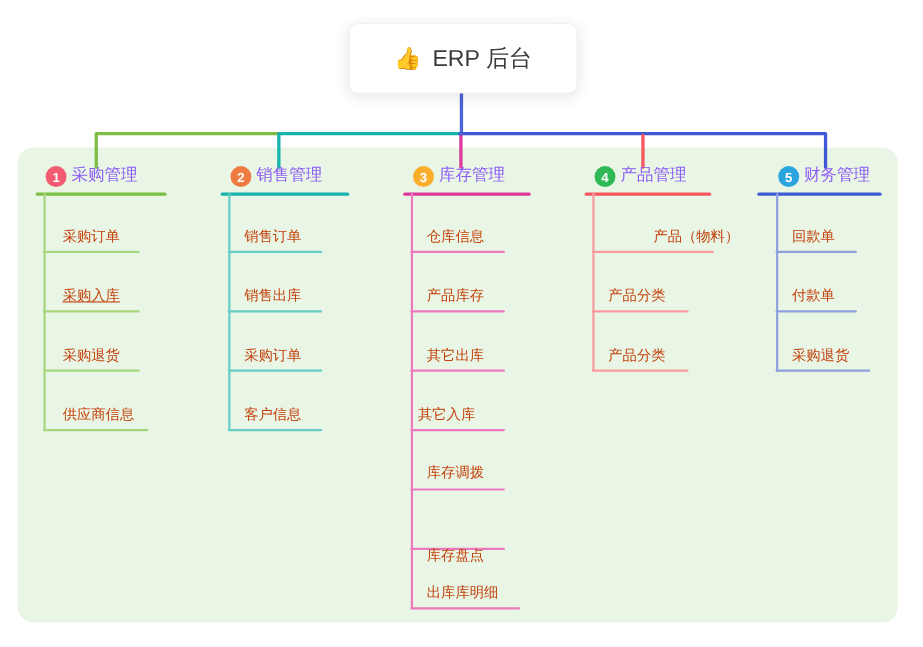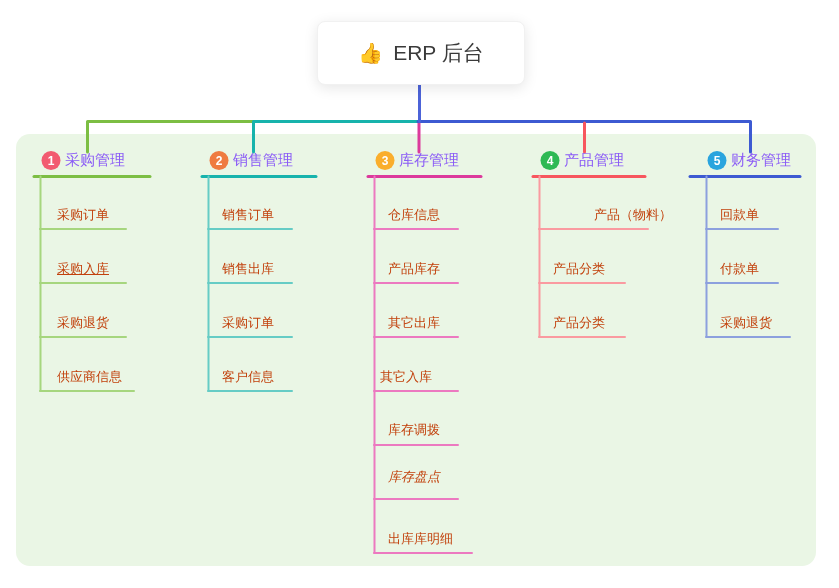--- a/index.html
+++ b/index.html
@@ -136,21 +136,21 @@
     <div class="c-label" style="left:222px;top:260px;">销售出库</div>
     <div class="c-label" style="left:222px;top:314px;">采购订单</div>
     <div class="c-label" style="left:222px;top:368px;">客户信息</div>
 
     <div class="p-label" style="left:399px;">库存管理</div>
     <div class="c-label" style="left:388px;top:206px;">仓库信息</div>
     <div class="c-label" style="left:388px;top:260px;">产品库存</div>
     <div class="c-label" style="left:388px;top:314px;">其它出库</div>
     <div class="c-label" style="left:380px;top:368px;">其它入库</div>
     <div class="c-label" style="left:388px;top:422px;font-family:Liberation Mono, monospace;">库存调拨</div>
-    <div class="c-label" style="left:388px;top:468px;font-style:italic;">库存盘点</div>
+    <div class="c-label" style="left:388px;top:496px;">库存盘点</div>
     <div class="c-label" style="left:388px;top:530px;">出库库明细</div>
 
     <div class="p-label" style="left:564px;">产品管理</div>
     <div class="c-label" style="left:553px;top:206px;margin-left:41px;">产品（物料）</div>
     <div class="c-label" style="left:553px;top:260px;text-align:center;">产品分类</div>
     <div class="c-label" style="left:553px;top:314px;">产品分类</div>
 
     <div class="p-label" style="left:731px;">财务管理</div>
     <div class="c-label" style="left:720px;top:206px;">回款单</div>
     <div class="c-label" style="left:720px;top:260px;">付款单</div>

